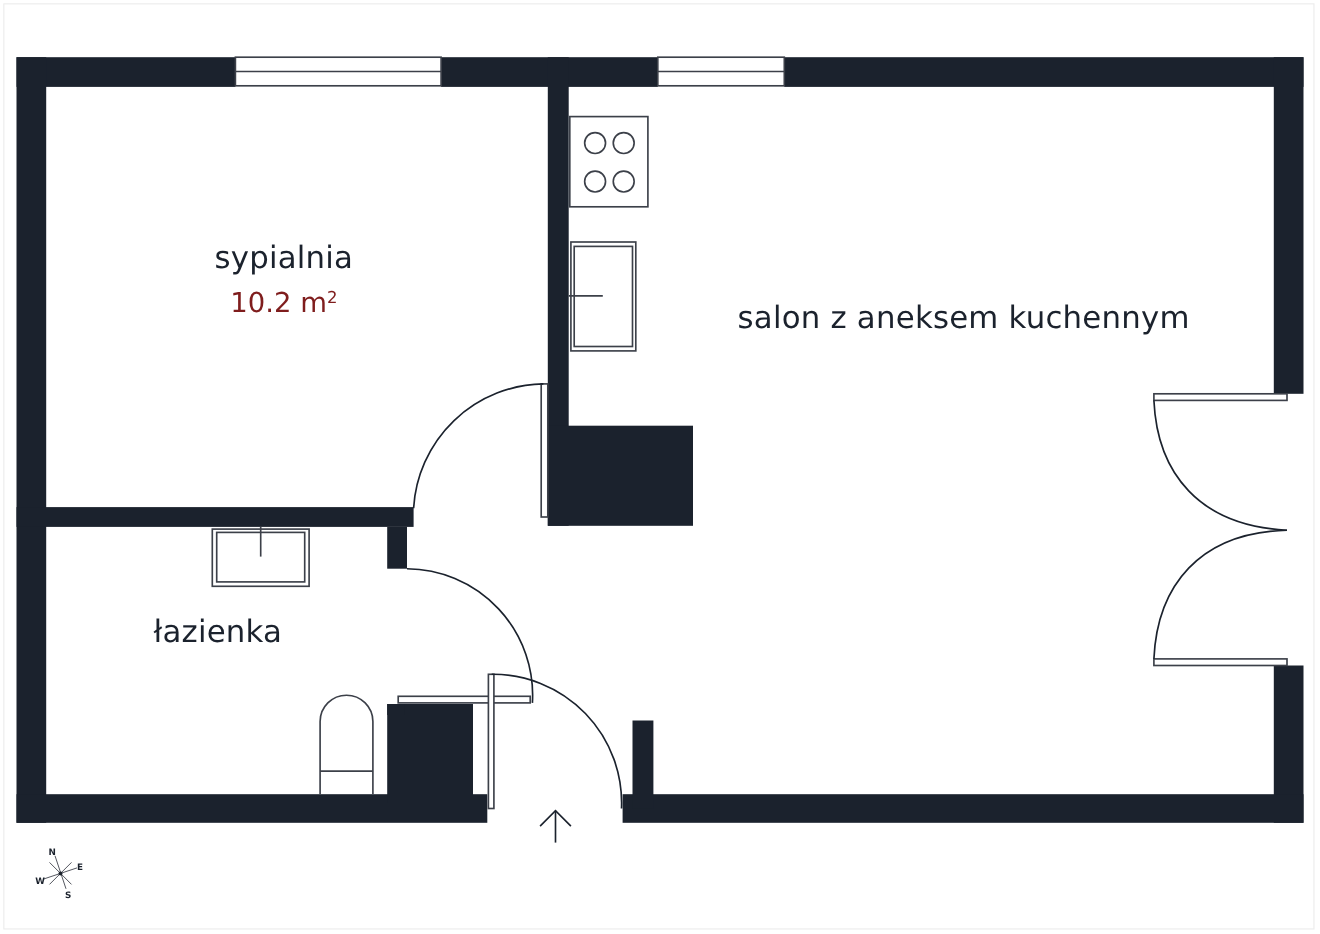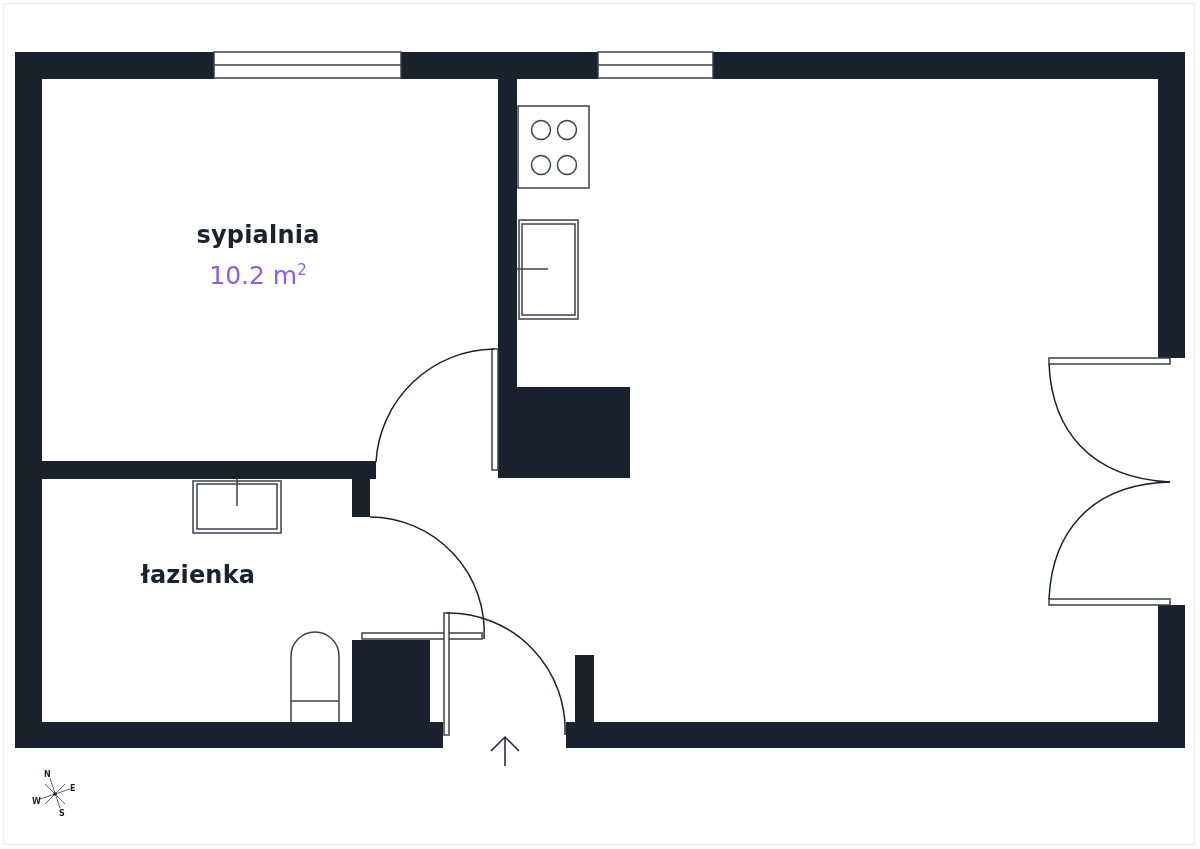--- a/index.html
+++ b/index.html
@@ -1,21 +1,21 @@
 <!DOCTYPE html>
 <html><head>
   <meta charset="utf-8">
   <style>
     html, body { margin: 0; padding: 0; background: #ffffff; }
     body { width: 1200px; height: 849px; position: relative; overflow: hidden; font-family: "DejaVu Sans", sans-serif; }
     .frame { position: absolute; left: 3px; top: 3px; width: 1192px; height: 842px; border: 1px solid #ececec; box-sizing: border-box; }
     svg.plan { position: absolute; left: 0; top: 0; }
     .room-label { position: absolute; text-align: center; transform: translateX(-50%); white-space: nowrap; }
-    .room-name { font-family: "DejaVu Sans", sans-serif; font-weight: bold; font-size: 24px; color: #1b222d; letter-spacing: 0.2px; line-height: 30px; }
-    .room-area { font-family: "DejaVu Sans", sans-serif; font-weight: normal; font-size: 25px; color: #8b5cf6; line-height: 32px; margin-top: 4px; }
+    .room-name { font-family: "DejaVu Sans", sans-serif; font-weight: normal; font-size: 28px; color: #1b222d; letter-spacing: 0.2px; line-height: 30px; }
+    .room-area { font-family: "DejaVu Sans", sans-serif; font-weight: normal; font-size: 25px; color: #7f1d1d; line-height: 32px; margin-top: 4px; }
     .room-area sup { font-size: 15px; vertical-align: 9px; }
     .compass { position: absolute; left: 28px; top: 768px; width: 54px; height: 54px; }
     .compass span { position: absolute; font-size: 8px; font-weight: bold; color: #1b222d; font-family: "DejaVu Sans", sans-serif; }
   </style>
 </head>
 <body>
 
 <div class="frame"></div>
 
 <svg class="plan" width="1200" height="849" viewBox="0 0 1200 849" xmlns="http://www.w3.org/2000/svg">
@@ -99,20 +99,21 @@
     <polyline points="491,751 505,737 519,751"></polyline>
   </g>
 </svg>
 
 <div class="room-label" style="left:258px; top:220px;">
   <div class="room-name">sypialnia</div>
   <div class="room-area"><span>10.2 m</span><sup>2</sup></div>
 </div>
 
 <div class="room-label" style="left:876px; top:274px;">
+  <div class="room-name">salon z aneksem kuchennym</div>
 </div>
 
 <div class="room-label" style="left:198px; top:560px;">
   <div class="room-name">łazienka</div>
 </div>
 
 <div class="compass">
   <svg width="54" height="54" viewBox="0 0 54 54">
     <g stroke="#3c4049" stroke-width="0.8">
       <line x1="22" y1="10" x2="32" y2="40"></line>

